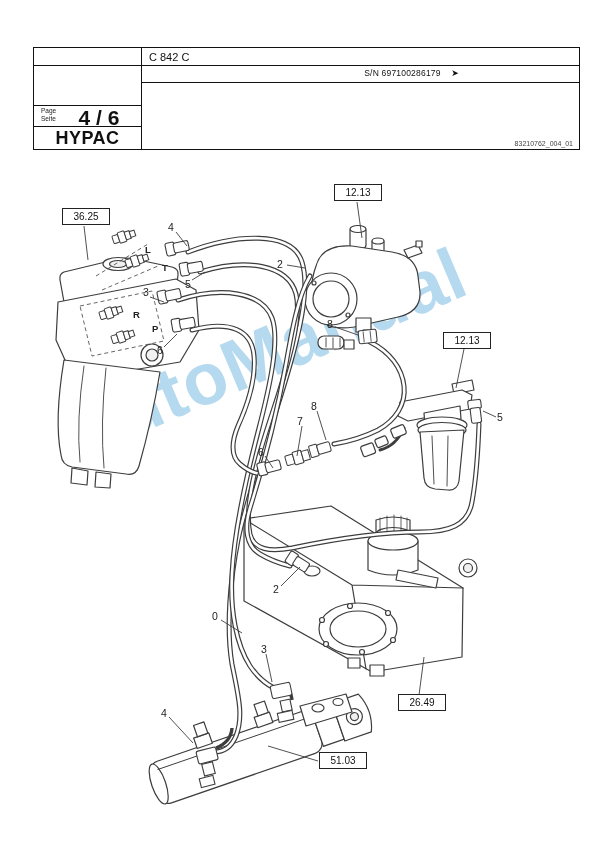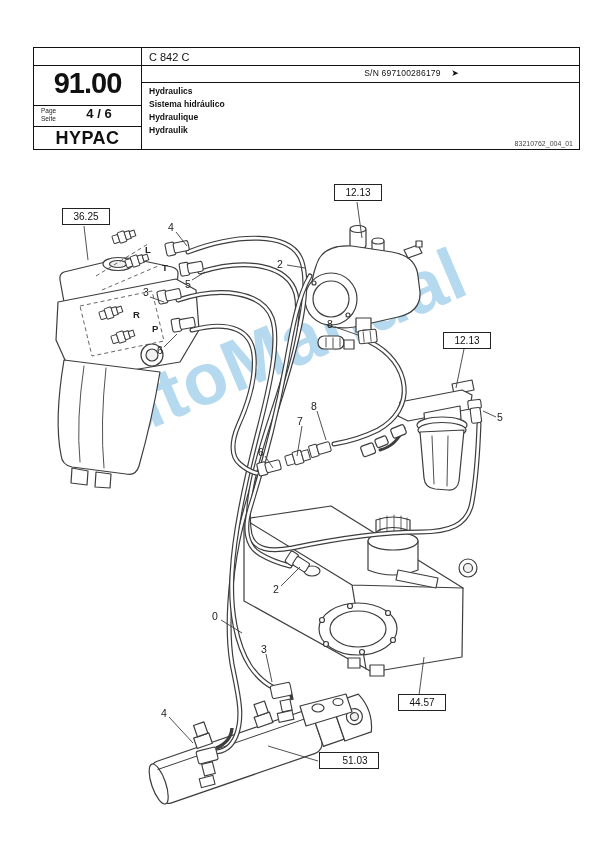--- a/index.html
+++ b/index.html
@@ -13,21 +13,21 @@
   .hdr .l1{position:absolute;left:0;top:57px;width:107px;border-top:1.1px solid #111;}
   .hdr .l2{position:absolute;left:0;top:78px;width:107px;border-top:1.1px solid #111;}
   .model{position:absolute;left:115px;top:3px;font-size:11px;}
   .serial{position:absolute;right:120px;top:20px;font-size:8.5px;letter-spacing:.2px;}
   .serial .arr{font-size:9px;margin-left:8px;}
   .secnum{position:absolute;left:0;top:19px;width:107px;text-align:center;
           font-size:29px;font-weight:bold;letter-spacing:-1px;}
   .pagecell{position:absolute;left:0;top:58px;width:107px;height:20px;}
   .pagecell .pw{position:absolute;left:7px;top:1px;font-size:6.5px;line-height:7.5px;color:#222;}
   .pagecell .pv{position:absolute;left:30px;top:0px;width:70px;text-align:center;
-                font-size:13px;font-weight:bold;}
+                font-size:21px;font-weight:bold;}
   .brand{position:absolute;left:0;top:80px;width:107px;text-align:center;
          font-size:18px;font-weight:bold;letter-spacing:.5px;}
   .titles{position:absolute;left:115px;top:37px;font-size:8.5px;font-weight:bold;line-height:13px;}
   .docref{position:absolute;right:6px;bottom:2px;font-size:7px;color:#444;}
   
   .watermark{position:absolute;left:52px;top:398px;font-size:73px;font-weight:bold;
              color:#b5d9ef;transform:rotate(-23deg);transform-origin:left top;
              letter-spacing:1px;white-space:nowrap;z-index:1;}
   svg.art{position:absolute;left:0;top:0;z-index:2;}
   
@@ -45,35 +45,28 @@
     <div class="vline"></div>
     <div class="h1"></div>
     <div class="h2"></div>
     <div class="l1"></div>
     <div class="l2"></div>
     <div class="model">C 842 C</div>
     <div class="serial">
       <span>S/N 697100286179</span>
       <span class="arr">➤</span>
     </div>
-    <div class="secnum">91.00</div>
     <div class="pagecell">
       <div class="pw">
         <div>Page</div>
         <div>Seite</div>
       </div>
       <div class="pv">4 / 6</div>
     </div>
     <div class="brand">HYPAC</div>
-    <div class="titles">
-      <div>Hydraulics</div>
-      <div>Sistema hidráulico</div>
-      <div>Hydraulique</div>
-      <div>Hydraulik</div>
-    </div>
     <div class="docref">83210762_004_01</div>
   </div>
 
   <div class="watermark" style="color: rgb(181, 217, 239);">AutoManual</div>
 
   <svg class="art" width="612" height="864" viewBox="0 0 612 864">
     <defs>
       <g id="nip" fill="#fff" stroke="#3d3d3d" stroke-width="1">
         <rect x="0" y="-4" width="6" height="8" rx="1"></rect>
         <rect x="6" y="-5.5" width="7" height="11" rx="1"></rect>
@@ -268,22 +261,22 @@
       <path d="M281,586 L300,567"></path>
       <path d="M221,620 L242,633"></path>
       <path d="M266,654 L272,682"></path>
       <path d="M169,717 L193,743"></path>
     </g>
   </svg>
 
   <div class="callout" style="left:62px;top:208px;"><span>36.25</span></div>
   <div class="callout" style="left:334px;top:184px;"><span>12.13</span></div>
   <div class="callout" style="left:443px;top:332px;"><span>12.13</span></div>
-  <div class="callout" style="left:398px;top:694px;"><span>44.57</span></div>
-  <div class="callout" style="left:319px;top:752px;padding-left:12px;"><span>51.03</span></div>
+  <div class="callout" style="left:398px;top:694px;"><span>26.49</span></div>
+  <div class="callout" style="left:319px;top:752px;"><span>51.03</span></div>
 
   <span class="ilbl" style="left:168px;top:221px;">4</span>
   <span class="ilbl" style="left:185px;top:278px;">5</span>
   <span class="ilbl" style="left:143px;top:286px;">3</span>
   <span class="ilbl" style="left:157px;top:344px;">6</span>
   <span class="ilbl" style="left:277px;top:258px;">2</span>
   <span class="ilbl" style="left:327px;top:318px;">8</span>
   <span class="ilbl" style="left:497px;top:411px;">5</span>
   <span class="ilbl" style="left:311px;top:400px;">8</span>
   <span class="ilbl" style="left:297px;top:415px;">7</span>

